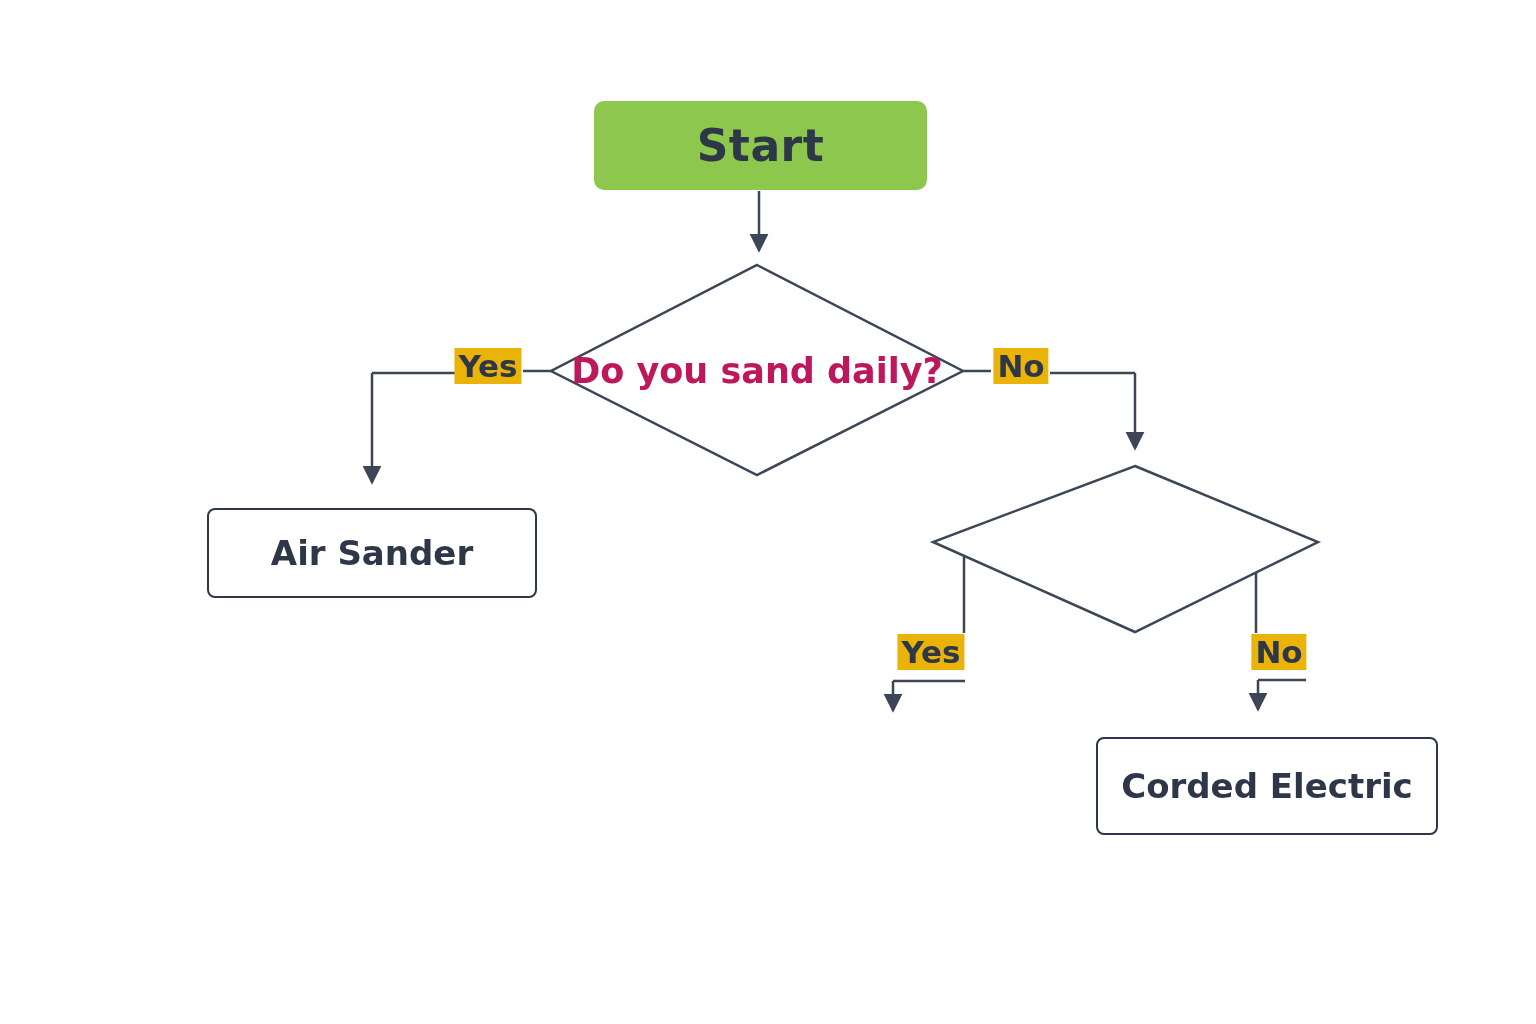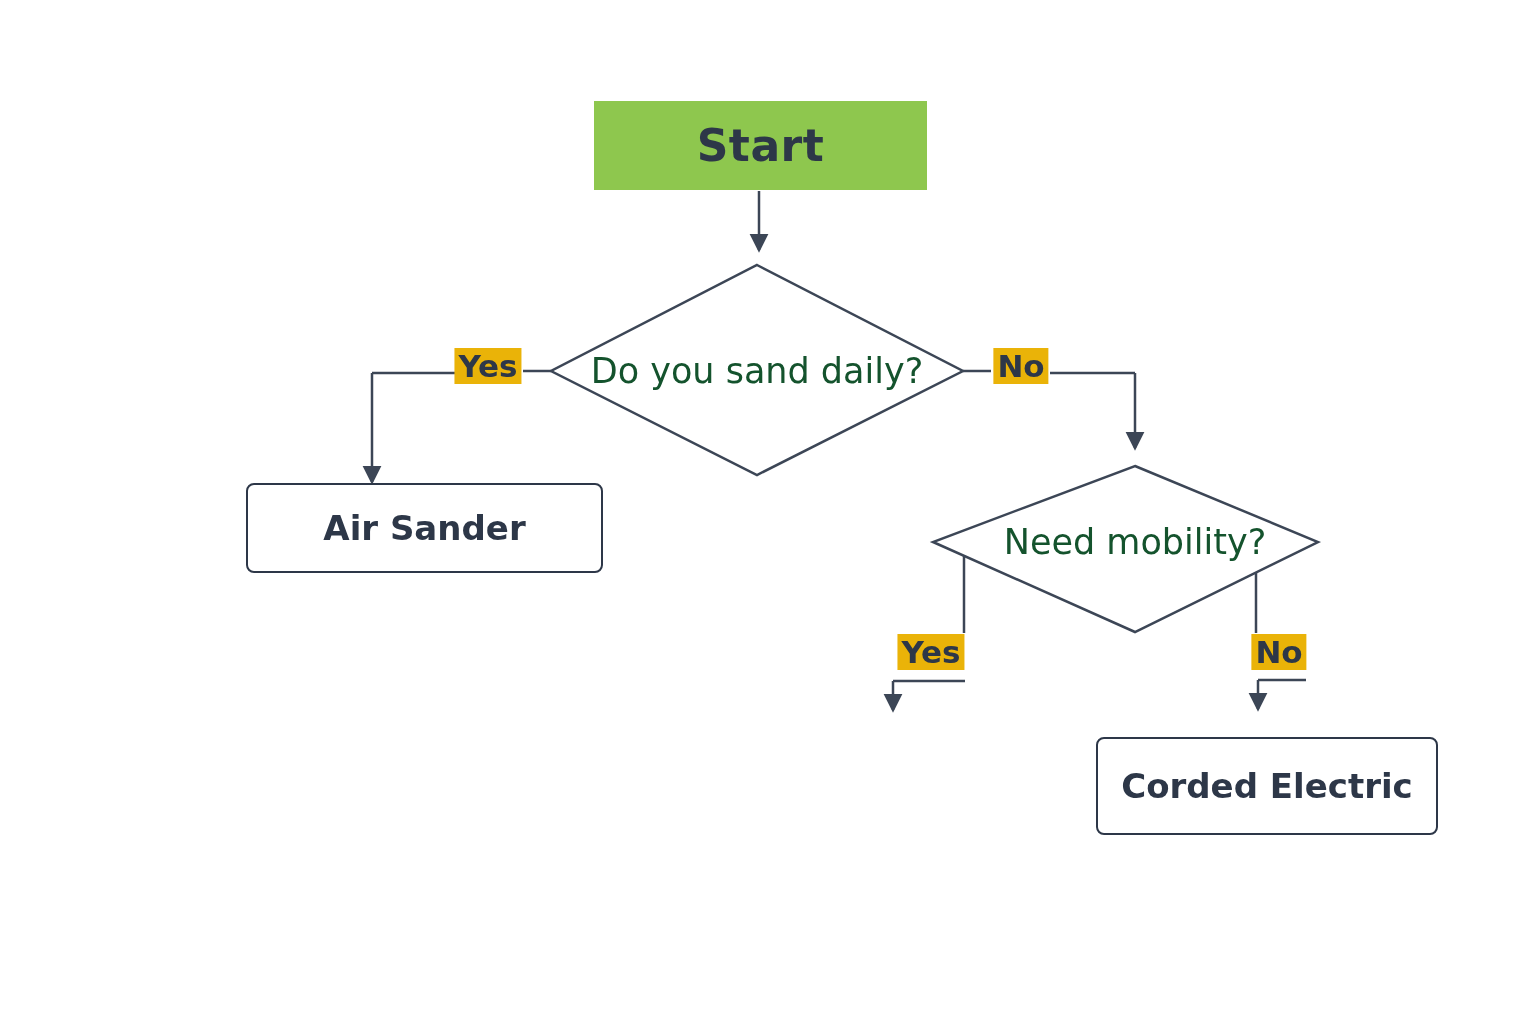--- a/index.html
+++ b/index.html
@@ -26,43 +26,43 @@
     position: absolute;
     display: flex;
     align-items: center;
     justify-content: center;
     box-sizing: border-box;
     text-align: center;
   }
   .node-start {
     left: 594px; top: 101px; width: 333px; height: 89px;
     background: #8ec74e;
-    border-radius: 0;
+    border-radius: 10px;
     color: #2d3748;
     font-size: 44px;
     font-weight: 700;
     letter-spacing: 0.5px;
   }
   .node-result {
     background: #ffffff;
     border: 2.5px solid #2d3748;
     border-radius: 8px;
     color: #2d3748;
     font-size: 34px;
     font-weight: 700;
   }
-  .node-air     { left: 207px;  top: 483px; width: 357px; height: 90px; margin-left: 39px; }
+  .node-air     { left: 207px;  top: 508px; width: 330px; height: 90px; }
   .node-battery { left: 729px;  top: 738px; width: 327px; height: 96px; }
   .node-corded  { left: 1096px; top: 737px; width: 342px; height: 98px; }
   .diamond-label {
     position: absolute;
     transform: translate(-50%, -50%);
-    color: #14532d;
+    color: #be185d;
     font-size: 35px;
-    font-weight: 400;
+    font-weight: 700;
     white-space: nowrap;
   }
   .dl-1 { left: 757px;  top: 371px; }
   .dl-2 { left: 1135px; top: 542px; }
   .edge-label {
     position: absolute;
     transform: translate(-50%, -50%);
     color: #2d3748;
     font-size: 31px;
     font-weight: 700;
@@ -115,21 +115,20 @@
   <div class="node node-start">
     <span>Start</span>
   </div>
 
   <div class="diamond-label dl-1">Do you sand daily?</div>
 
   <div class="node node-result node-air">
     <span>Air Sander</span>
   </div>
 
-  <div class="diamond-label dl-2">Need mobility?</div>
 
 
   <div class="node node-result node-corded">
     <span>Corded Electric</span>
   </div>
 
   <div class="edge-label el-yes1">Yes</div>
   <div class="edge-label el-no1">No</div>
   <div class="edge-label el-yes2">Yes</div>
   <div class="edge-label el-no2">No</div>

